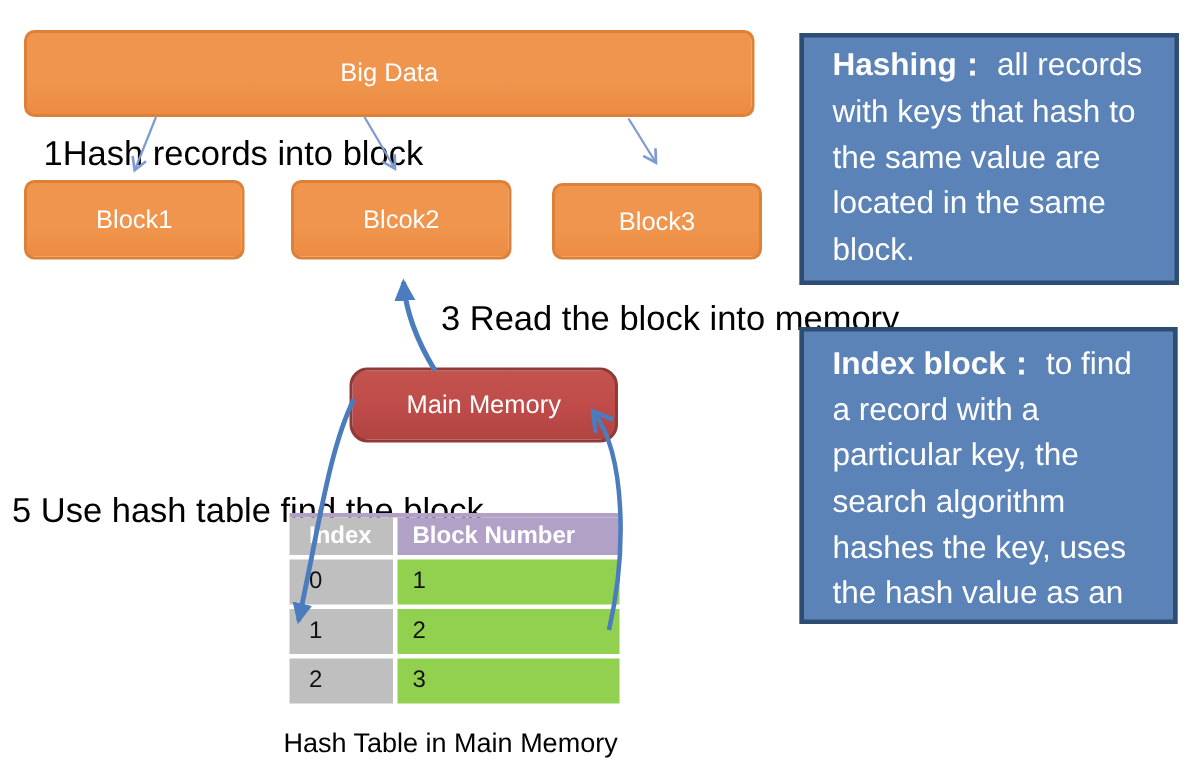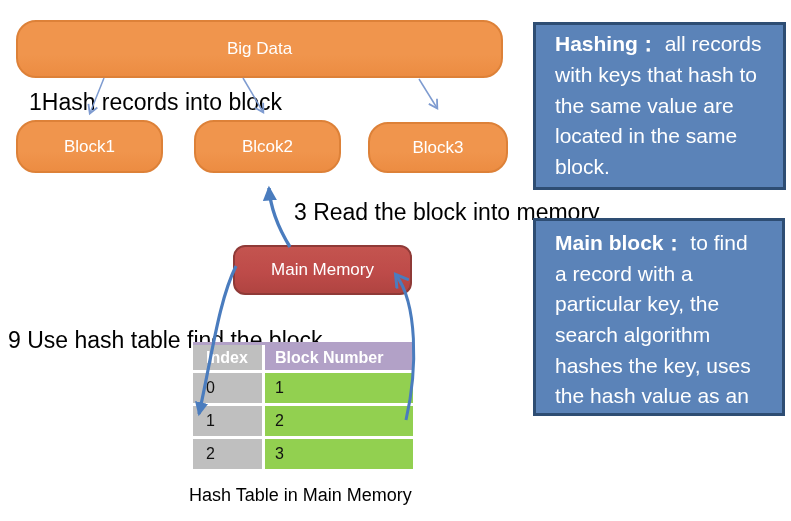--- a/index.html
+++ b/index.html
@@ -6,21 +6,21 @@
   #canvas{
     position:relative;width:791px;height:521px;background:#fff;
     font-family:"Liberation Sans","DejaVu Sans",sans-serif;overflow:hidden;
   }
   .shape{
     position:absolute;display:flex;align-items:center;justify-content:center;
     color:var(--text-light);box-sizing:border-box;
   }
   .orange{
     background:linear-gradient(180deg,var(--orange-fill) 0%,var(--orange-fill) 60%,var(--orange-fill-dk) 100%);
-    border:2px solid var(--orange-border);border-radius:20px;
+    border:2px solid var(--orange-border);border-radius:7px;
   }
   #big-data{left:16px;top:20px;width:487px;height:58px;font-size:17px;}
   .block{top:120px;height:53px;font-size:17px;}
   #block1{left:16px;width:147px;}
   #block2{left:194px;width:147px;}
   #block3{left:368px;width:140px;top:122px;height:51px;}
   #main-memory{
     left:233px;top:245px;width:179px;height:50px;font-size:17px;
     background:linear-gradient(180deg,#c4544f 0%,var(--red-fill) 55%,#b04441 100%);
     border:2px solid var(--red-border);border-radius:12px;
@@ -77,28 +77,28 @@
   <div id="block3" class="shape orange block">
     <span>Block3</span>
   </div>
 
   <div id="main-memory" class="shape">
     <span>Main Memory</span>
   </div>
 
   <div id="step1" class="label">1Hash records into block</div>
   <div id="step3" class="label">3 Read the block into memory</div>
-  <div id="step2" class="label">9 Use hash table find the block</div>
+  <div id="step2" class="label">5 Use hash table find the block</div>
   <div id="table-caption" class="label">Hash Table in Main Memory</div>
 
   <div id="note-hashing" class="note">
     <div><b>Hashing：</b><span> all records with keys that hash to the same value are located in the same block.</span></div>
   </div>
   <div id="note-findblock" class="note">
-    <div><b>Main block：</b><span> to find a record with a particular key, the search algorithm hashes the key, uses the hash value as an index to the hash table, gets the block number at that index, and reads the block.</span></div>
+    <div><b>Index block：</b><span> to find a record with a particular key, the search algorithm hashes the key, uses the hash value as an index to the hash table, gets the block number at that index, and reads the block.</span></div>
   </div>
 
   <div id="hash-table">
     <div class="trow thead">
       <div class="cell c-index">Index</div>
       <div class="cell c-block">Block Number</div>
     </div>
     <div class="trow tbody-row">
       <div class="cell c-index">0</div>
       <div class="cell c-block">1</div>

